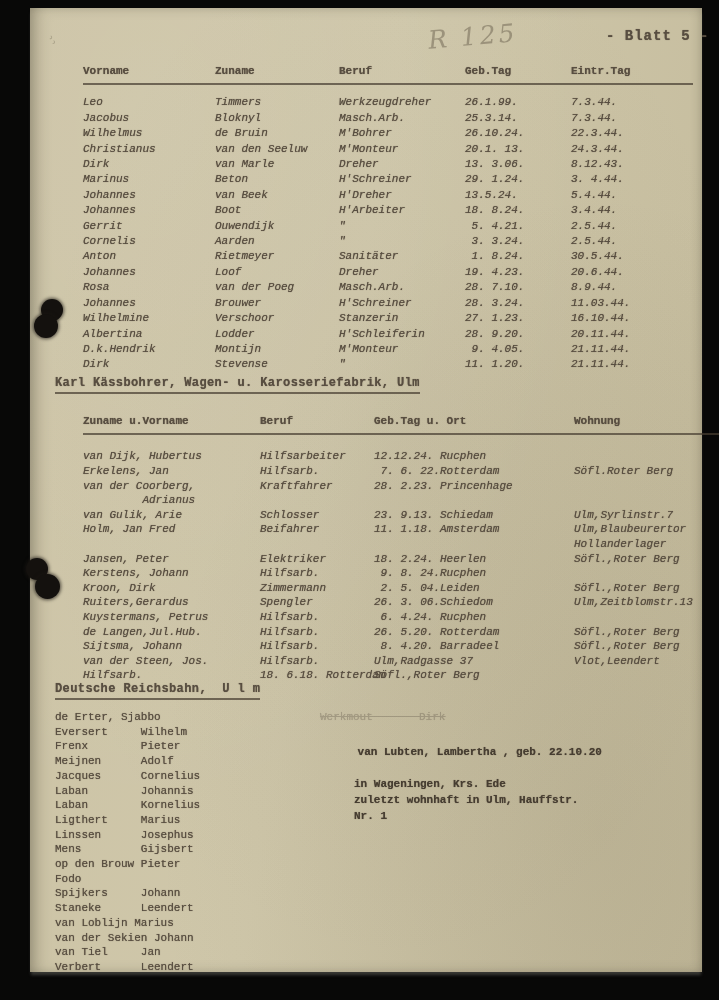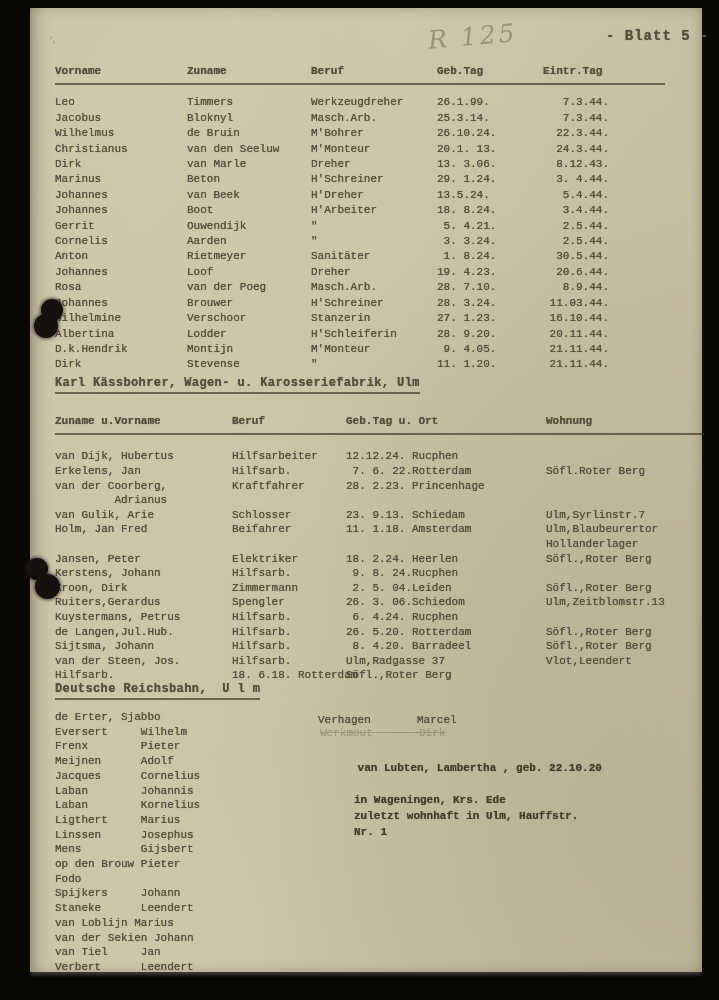--- a/index.html
+++ b/index.html
@@ -21,28 +21,28 @@
   .ink{color:#584e41;text-shadow:0 0 .8px rgba(80,68,54,.85);}
   .pre{white-space:pre;}
   .abs{position:absolute;}
   .sheet-label{top:20px;left:576px;font-size:14px;font-weight:700;letter-spacing:1px;}
   .pencil{
     top:14px;left:398px;font-family:"DejaVu Serif",serif;font-style:italic;
     font-size:25px;color:rgba(105,96,78,.5);transform:rotate(-5deg);letter-spacing:3px;
   }
   .squiggle{font-family:"DejaVu Serif",serif;color:rgba(100,92,74,.35);font-size:14px;}
   
-  .tbl{font-size:11px;line-height:15.4px;}
+  .tbl{font-size:11px;line-height:15.4px;margin-left:28px;}
   .thead{display:grid;font-weight:700;border-bottom:2px solid rgba(72,62,50,.72);padding-bottom:4px;}
-  .trows{display:grid;margin-top:10px;}
+  .trows{display:grid;margin-top:10px;font-style:italic;}
   .t1 .thead,.t1 .trows{grid-template-columns:132px 124px 126px 106px 92px;}
   .t2 .thead,.t2 .trows{grid-template-columns:177px 114px 200px 158px;}
   .t2 .trows{line-height:14.6px;margin-top:14px;}
   .cell{white-space:pre;}
-  .t1 .trows .cell:nth-child(5n){text-align:right;padding-right:26px;}
+  .t1 .trows .cell:nth-child(5n){text-align:left;padding-right:26px;}
   .t1{top:56px;left:25px;}
   .t1 .thead{width:610px;}
   .t2{top:406px;left:25px;}
   .t2 .thead{width:649px;}
   .section-title{
     font-size:12px;font-weight:700;letter-spacing:.4px;
     border-bottom:2px solid rgba(72,62,50,.72);padding-bottom:2px;
   }
   .st1{top:368px;left:25px;}
   .st2{top:674px;left:25px;}
@@ -258,21 +258,20 @@
       <div class="nline">Fodo</div>
       <div class="nline">Spijkers     Johann</div>
       <div class="nline">Staneke      Leendert</div>
       <div class="nline">van Loblijn Marius</div>
       <div class="nline">van der Sekien Johann</div>
       <div class="nline">van Tiel     Jan</div>
       <div class="nline">Verbert      Leendert</div>
     </div>
 
   <div class="abs ink note">
-    <div class="row">Verhagen       Marcel</div>
     <div class="row">
       <span class="faint">Werkmout       Dirk</span>
       <span class="bold">van Lubten, Lambertha , geb. 22.10.20</span>
     </div>
     <div class="row ind bold">in Wageningen, Krs. Ede</div>
     <div class="row ind bold">zuletzt wohnhaft in Ulm, Hauffstr.</div>
     <div class="row ind bold">Nr. 1</div>
   </div>
 
   <div class="hole" style="left:11px;top:291px;width:22px;height:22px;"></div>

